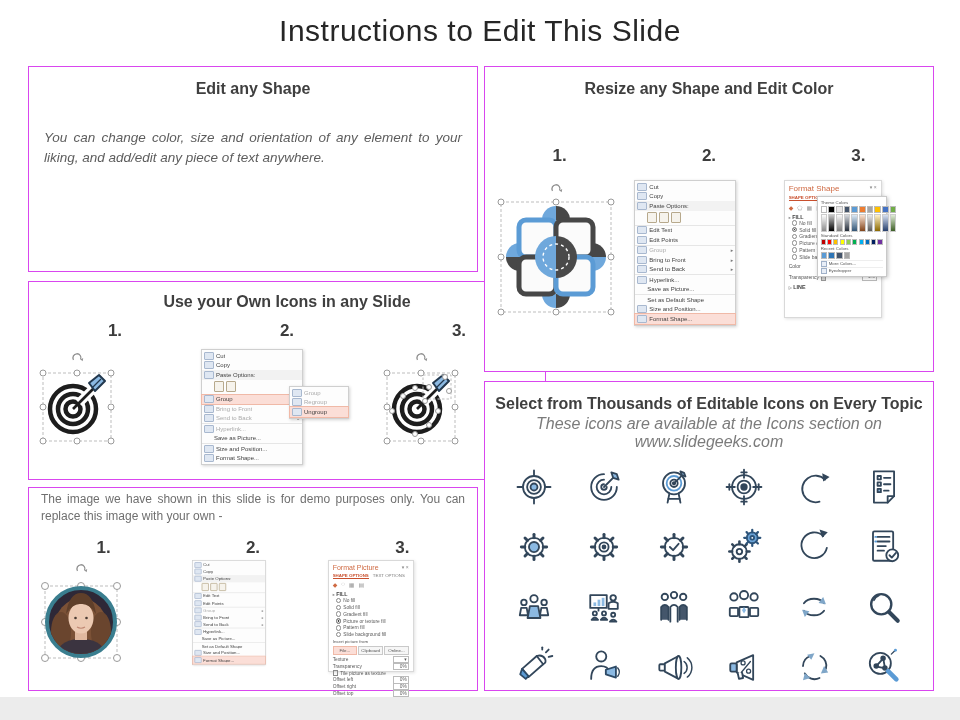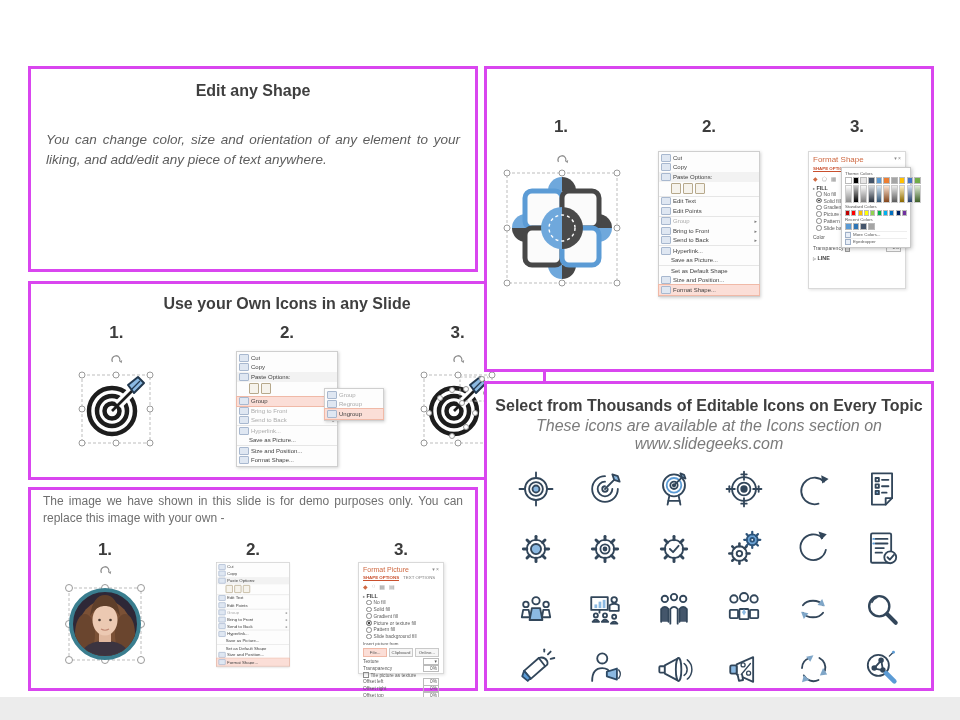--- a/index.html
+++ b/index.html
@@ -1,38 +1,38 @@
 <!DOCTYPE html>
 <html><head>
 <meta charset="utf-8">
 <style>
   html,body{margin:0;padding:0;background:#fff;}
   .slide{position:relative;width:960px;height:720px;background:#fff;overflow:hidden;
          font-family:"Liberation Sans",sans-serif;}
   .main-title{position:absolute;left:0;top:14px;width:100%;text-align:center;
               font-size:30px;font-weight:400;color:#262626;letter-spacing:.5px;}
-  .panel{position:absolute;background:#fff;border:3px solid #d946ef;box-sizing:border-box;}
+  .panel{position:absolute;background:#fff;border:1px solid #d946ef;box-sizing:border-box;}
   .p-edit{left:28px;top:66px;width:450px;height:206px;}
   .p-icons{left:28px;top:281px;width:518px;height:199px;}
   .p-image{left:28px;top:487px;width:450px;height:204px;}
   .p-resize{left:484px;top:66px;width:450px;height:306px;}
   .p-library{left:484px;top:381px;width:450px;height:310px;}
   .panel-title{text-align:center;font-weight:bold;color:#3f3f3f;font-size:16px;margin-top:13px;}
   .p-icons .panel-title{margin-top:11px;}
   .p-image .panel-title{margin-top:9px;font-size:16.5px;}
   .body-text{font-style:italic;color:#5d5d5d;font-size:13.5px;line-height:1.5;
              padding:0 15px;text-align:justify;}
   .p-edit .body-text:first-of-type{margin-top:30px;}
   .p-edit .body-text + .body-text{}
   .sub-text{color:#6f6f6f;font-size:12px;line-height:1.45;padding:0 12px;margin-top:3px;text-align:justify;}
   .steps-row{display:flex;margin-top:10px;}
   .steps-row span{flex:1;text-align:center;font-weight:bold;font-size:17px;color:#3c3c3c;}
   .p-resize .steps-row{margin-top:48px;}
   .gfx-row{display:flex;align-items:flex-start;margin-top:8px;}
-  .gfx-col{flex:1;display:flex;justify-content:center;align-items:flex-start;}
+  .gfx-col{flex:1;display:flex;justify-content:flex-start;align-items:flex-start;}
   
   .menu-wrap{position:relative;}
   .ppmenu{width:100px;background:#fdfdfd;border:1px solid #cfcfcf;box-shadow:1px 1px 3px rgba(0,0,0,.18);
           padding:1px 0;}
   .mrow{display:flex;align-items:center;height:9.5px;padding:0 2px;color:#3f3f3f;font-size:6px;}
   .mrow.dis{color:#ababab;}
   .mrow.hl{background:#fbded7;outline:.5px solid #f0b9a7;}
   .mrow.shaded{background:#f2f2f2;}
   .mrow.sep{border-top:1px solid #e6e6e6;}
   .mico{width:8px;height:6px;margin-right:2px;flex:none;}
@@ -93,20 +93,21 @@
   
   .lib-sub{font-style:italic;color:#7b7b7b;font-size:16px;text-align:center;margin-top:2px;}
   .lib-grid{display:grid;grid-template-columns:repeat(6,1fr);row-gap:16px;padding:14px 14px 0 14px;}
   .lib-cell{display:flex;justify-content:center;align-items:center;}
   .footer-strip{position:absolute;left:0;bottom:0;width:100%;height:23px;background:#ececec;}
 </style>
 </head>
 <body>
 
 <div class="slide">
+  <div class="main-title">Instructions to Edit This Slide</div>
 
   <section class="panel p-edit">
     <div class="panel-title">Edit any Shape</div>
     <p class="body-text">You can change color, size and orientation of any element to your liking, and add/edit any piece of text anywhere.</p>
   </section>
 
   <section class="panel p-icons">
     <div class="panel-title">Use your Own Icons in any Slide</div>
     <div class="steps-row">
       <span>1.</span>
@@ -425,20 +426,21 @@
             <div class="fp-kv">
               <span>Offset top</span>
               <span class="v">0%</span>
             </div>
           </div>
         </div>
     </div>
   </section>
 
   <section class="panel p-resize">
+    <div class="panel-title">Resize any Shape and Edit Color</div>
     <div class="steps-row">
       <span>1.</span>
       <span>2.</span>
       <span>3.</span>
     </div>
     <div class="gfx-row" style="margin-top:14px">
       <div class="gfx-col">
           <div id="g-shape2x2"><svg width="140" height="150" viewBox="0 0 140 150">
     <g transform="translate(71,9)" stroke="#8f8f8f" fill="none" stroke-width="1.3">
   <path d="M -3.5 1.8 A 4 4 0 1 1 3.6 1.4"></path>

